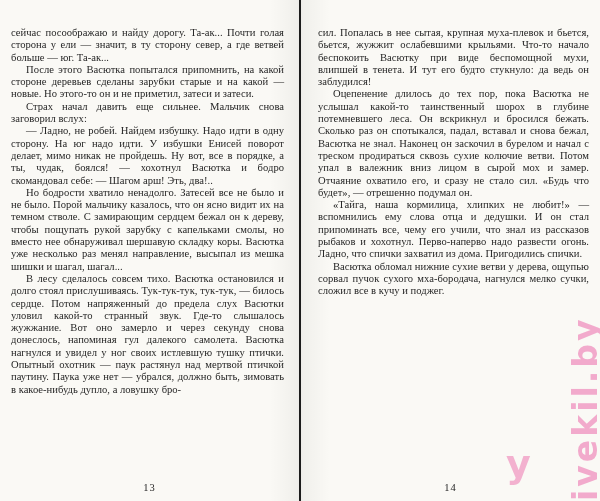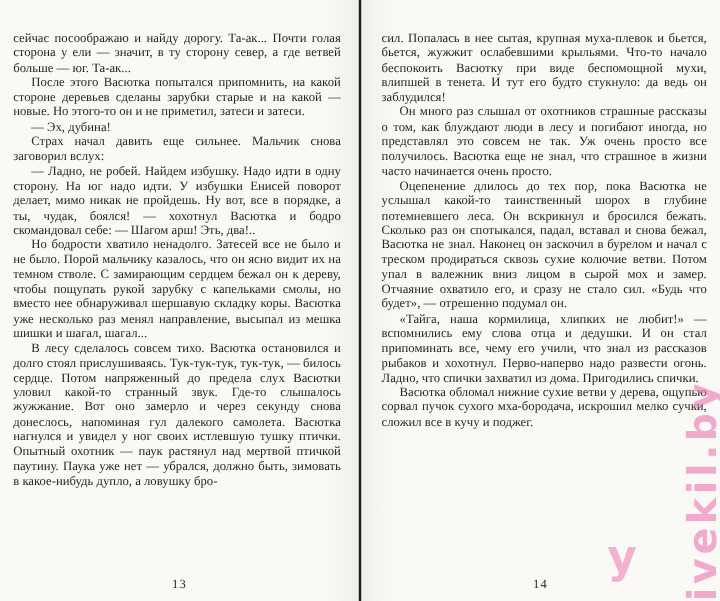--- a/index.html
+++ b/index.html
@@ -93,39 +93,37 @@
 </style>
 </head>
 <body>
 
 <div class="spread">
 
   <div class="page page-left">
     <div class="text-block">
       <p class="cont">сейчас посоображаю и найду дорогу. Та-ак... Почти голая сторона у ели — значит, в ту сторону север, а где ветвей больше — юг. Та-ак...</p>
       <p>После этого Васютка попытался припомнить, на какой стороне деревьев сделаны зарубки старые и на какой — новые. Но этого-то он и не приметил, затеси и затеси.</p>
-      <p>— Эх, дубина!</p>
       <p>Страх начал давить еще сильнее. Мальчик снова заговорил вслух:</p>
       <p>— Ладно, не робей. Найдем избушку. Надо идти в одну сторону. На юг надо идти. У избушки Енисей поворот делает, мимо никак не пройдешь. Ну вот, все в порядке, а ты, чудак, боялся! — хохотнул Васютка и бодро скомандовал себе: — Шагом арш! Эть, два!..</p>
       <p>Но бодрости хватило ненадолго. Затесей все не было и не было. Порой мальчику казалось, что он ясно видит их на темном стволе. С замирающим сердцем бежал он к дереву, чтобы пощупать рукой зарубку с капельками смолы, но вместо нее обнаруживал шершавую складку коры. Васютка уже несколько раз менял направление, высыпал из мешка шишки и шагал, шагал...</p>
       <p>В лесу сделалось совсем тихо. Васютка остановился и долго стоял прислушиваясь. Тук-тук-тук, тук-тук, — билось сердце. Потом напряженный до предела слух Васютки уловил какой-то странный звук. Где-то слышалось жужжание. Вот оно замерло и через секунду снова донеслось, напоминая гул далекого самолета. Васютка нагнулся и увидел у ног своих истлевшую тушку птички. Опытный охотник — паук растянул над мертвой птичкой паутину. Паука уже нет — убрался, должно быть, зимовать в какое-нибудь дупло, а ловушку бро-</p>
     </div>
     <div class="page-number">13</div>
   </div>
 
   <div class="gutter-shade"></div>
   <div class="gutter-line"></div>
 
   <div class="page page-right">
     <div class="text-block">
       <p class="cont">сил. Попалась в нее сытая, крупная муха-плевок и бьется, бьется, жужжит ослабевшими крыльями. Что-то начало беспокоить Васютку при виде беспомощной мухи, влипшей в тенета. И тут его будто стукнуло: да ведь он заблудился!</p>
-      <p>Он много раз слышал от охотников страшные рассказы о том, как блуждают люди в лесу и погибают иногда, но представлял это совсем не так. Уж очень просто все получилось. Васютка еще не знал, что страшное в жизни часто начинается очень просто.</p>
       <p>Оцепенение длилось до тех пор, пока Васютка не услышал какой-то таинственный шорох в глубине потемневшего леса. Он вскрикнул и бросился бежать. Сколько раз он спотыкался, падал, вставал и снова бежал, Васютка не знал. Наконец он заскочил в бурелом и начал с треском продираться сквозь сухие колючие ветви. Потом упал в валежник вниз лицом в сырой мох и замер. Отчаяние охватило его, и сразу не стало сил. «Будь что будет», — отрешенно подумал он.</p>
       <p>«Тайга, наша кормилица, хлипких не любит!» — вспомнились ему слова отца и дедушки. И он стал припоминать все, чему его учили, что знал из рассказов рыбаков и хохотнул. Перво-наперво надо развести огонь. Ладно, что спички захватил из дома. Пригодились спички.</p>
-      <p>Васютка обломал нижние сухие ветви у дерева, ощупью сорвал пучок сухого мха-бородача, искрошил мелко сучки, сложил все в кучу и поджег.</p>
+      <p>Васютка обломал нижние сухие ветви у дерева, ощупью сорвал пучок сухого мха-бородача, нагнулся мелко сучки, сложил все в кучу и поджег.</p>
     </div>
     <div class="page-number">14</div>
   </div>
 
   <div class="watermark">ivekil.by</div>
   <div class="watermark-fragment">у</div>
 
 </div>
 
 </body></html>

